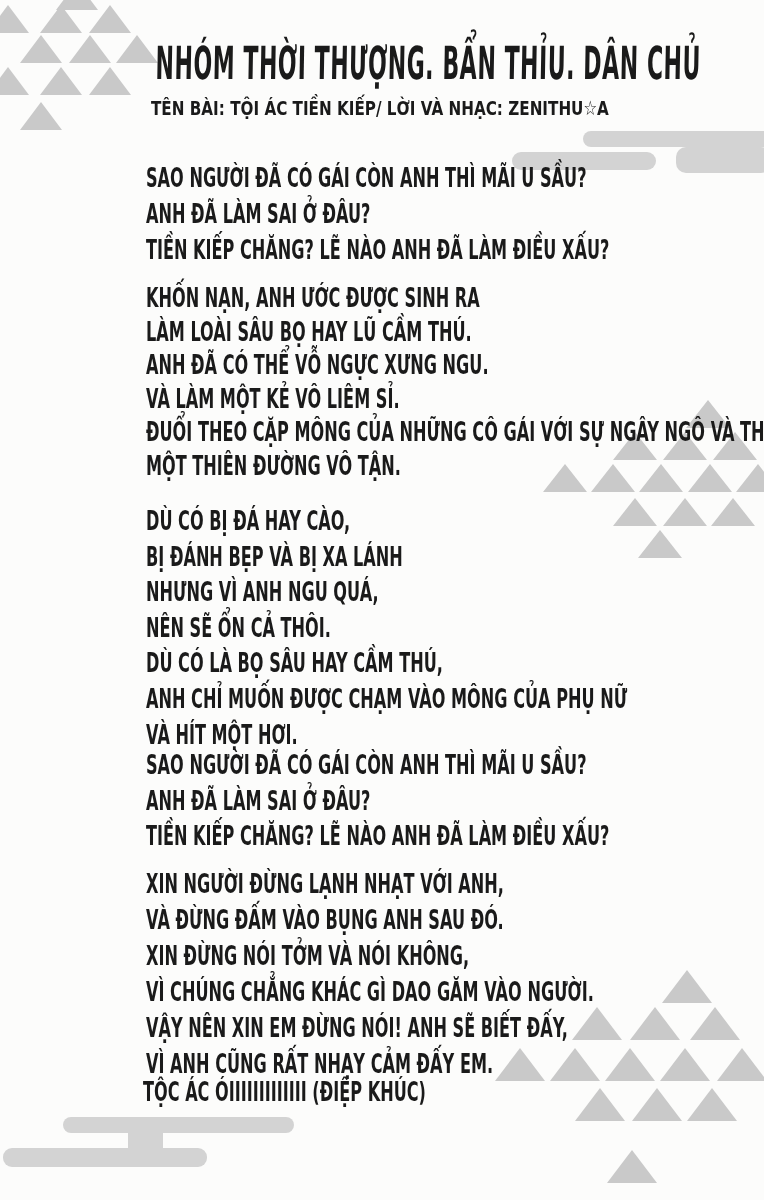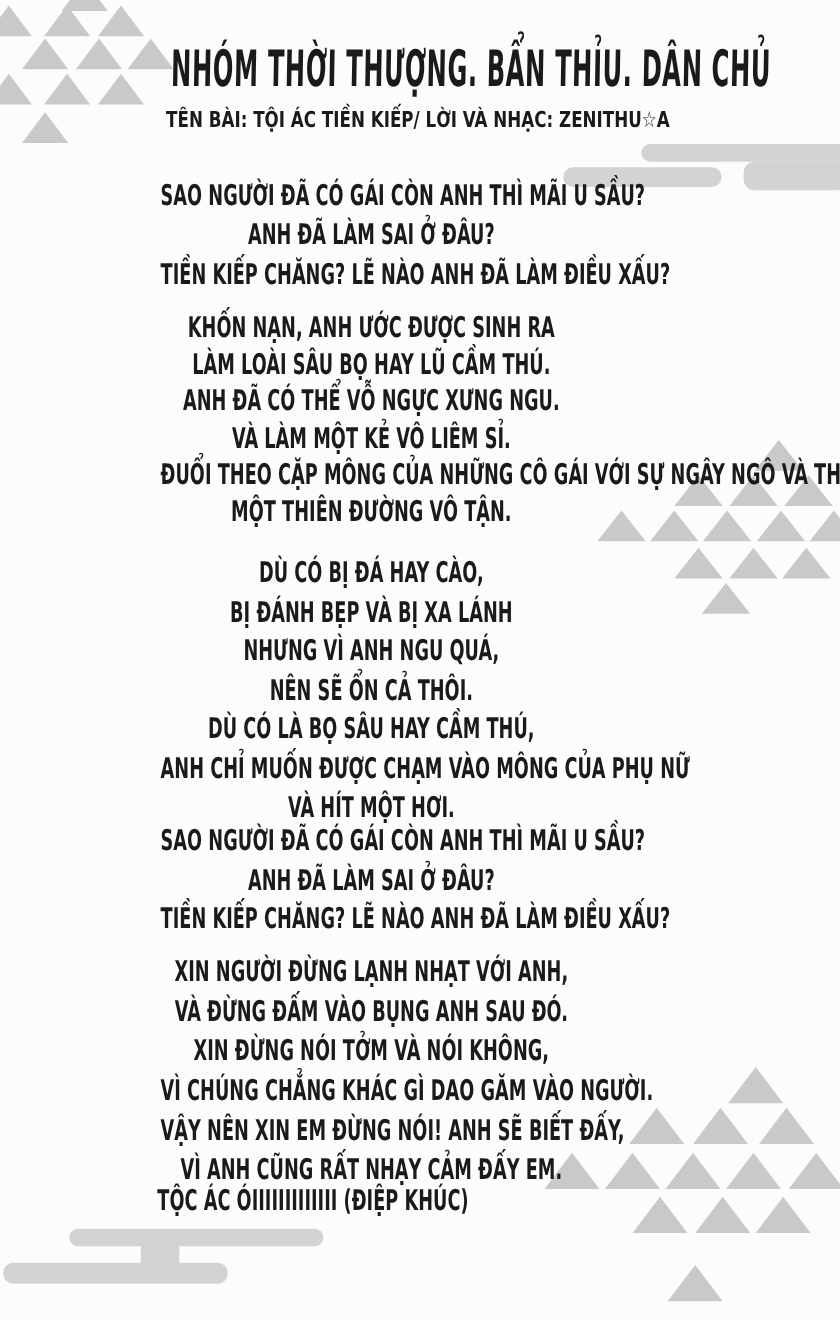--- a/index.html
+++ b/index.html
@@ -16,21 +16,21 @@
     position:absolute;left:156px;top:36px;
     font-size:40px;line-height:48px;white-space:nowrap;
     transform:scale(0.55,1.14) skewX(-2deg);transform-origin:0 0;
     letter-spacing:1px;
   }
   #subtitle{
     position:absolute;left:151px;top:95px;
     font-size:20px;line-height:26px;white-space:nowrap;
     transform:scale(0.76,1);transform-origin:0 0;
   }
-  .stanza{position:absolute;left:146px;right:0;text-align:center;}
+  .stanza{position:absolute;left:146px;right:0;}
   .lyric-line{
     white-space:nowrap;font-size:26px;
     transform:scale(0.62,1);transform-origin:0 50%;
   }
   #refrain-note{
     position:absolute;left:143px;top:1076px;
     font-size:26px;line-height:32px;white-space:nowrap;
     transform:scale(0.62,1);transform-origin:0 0;
   }
 </style>

